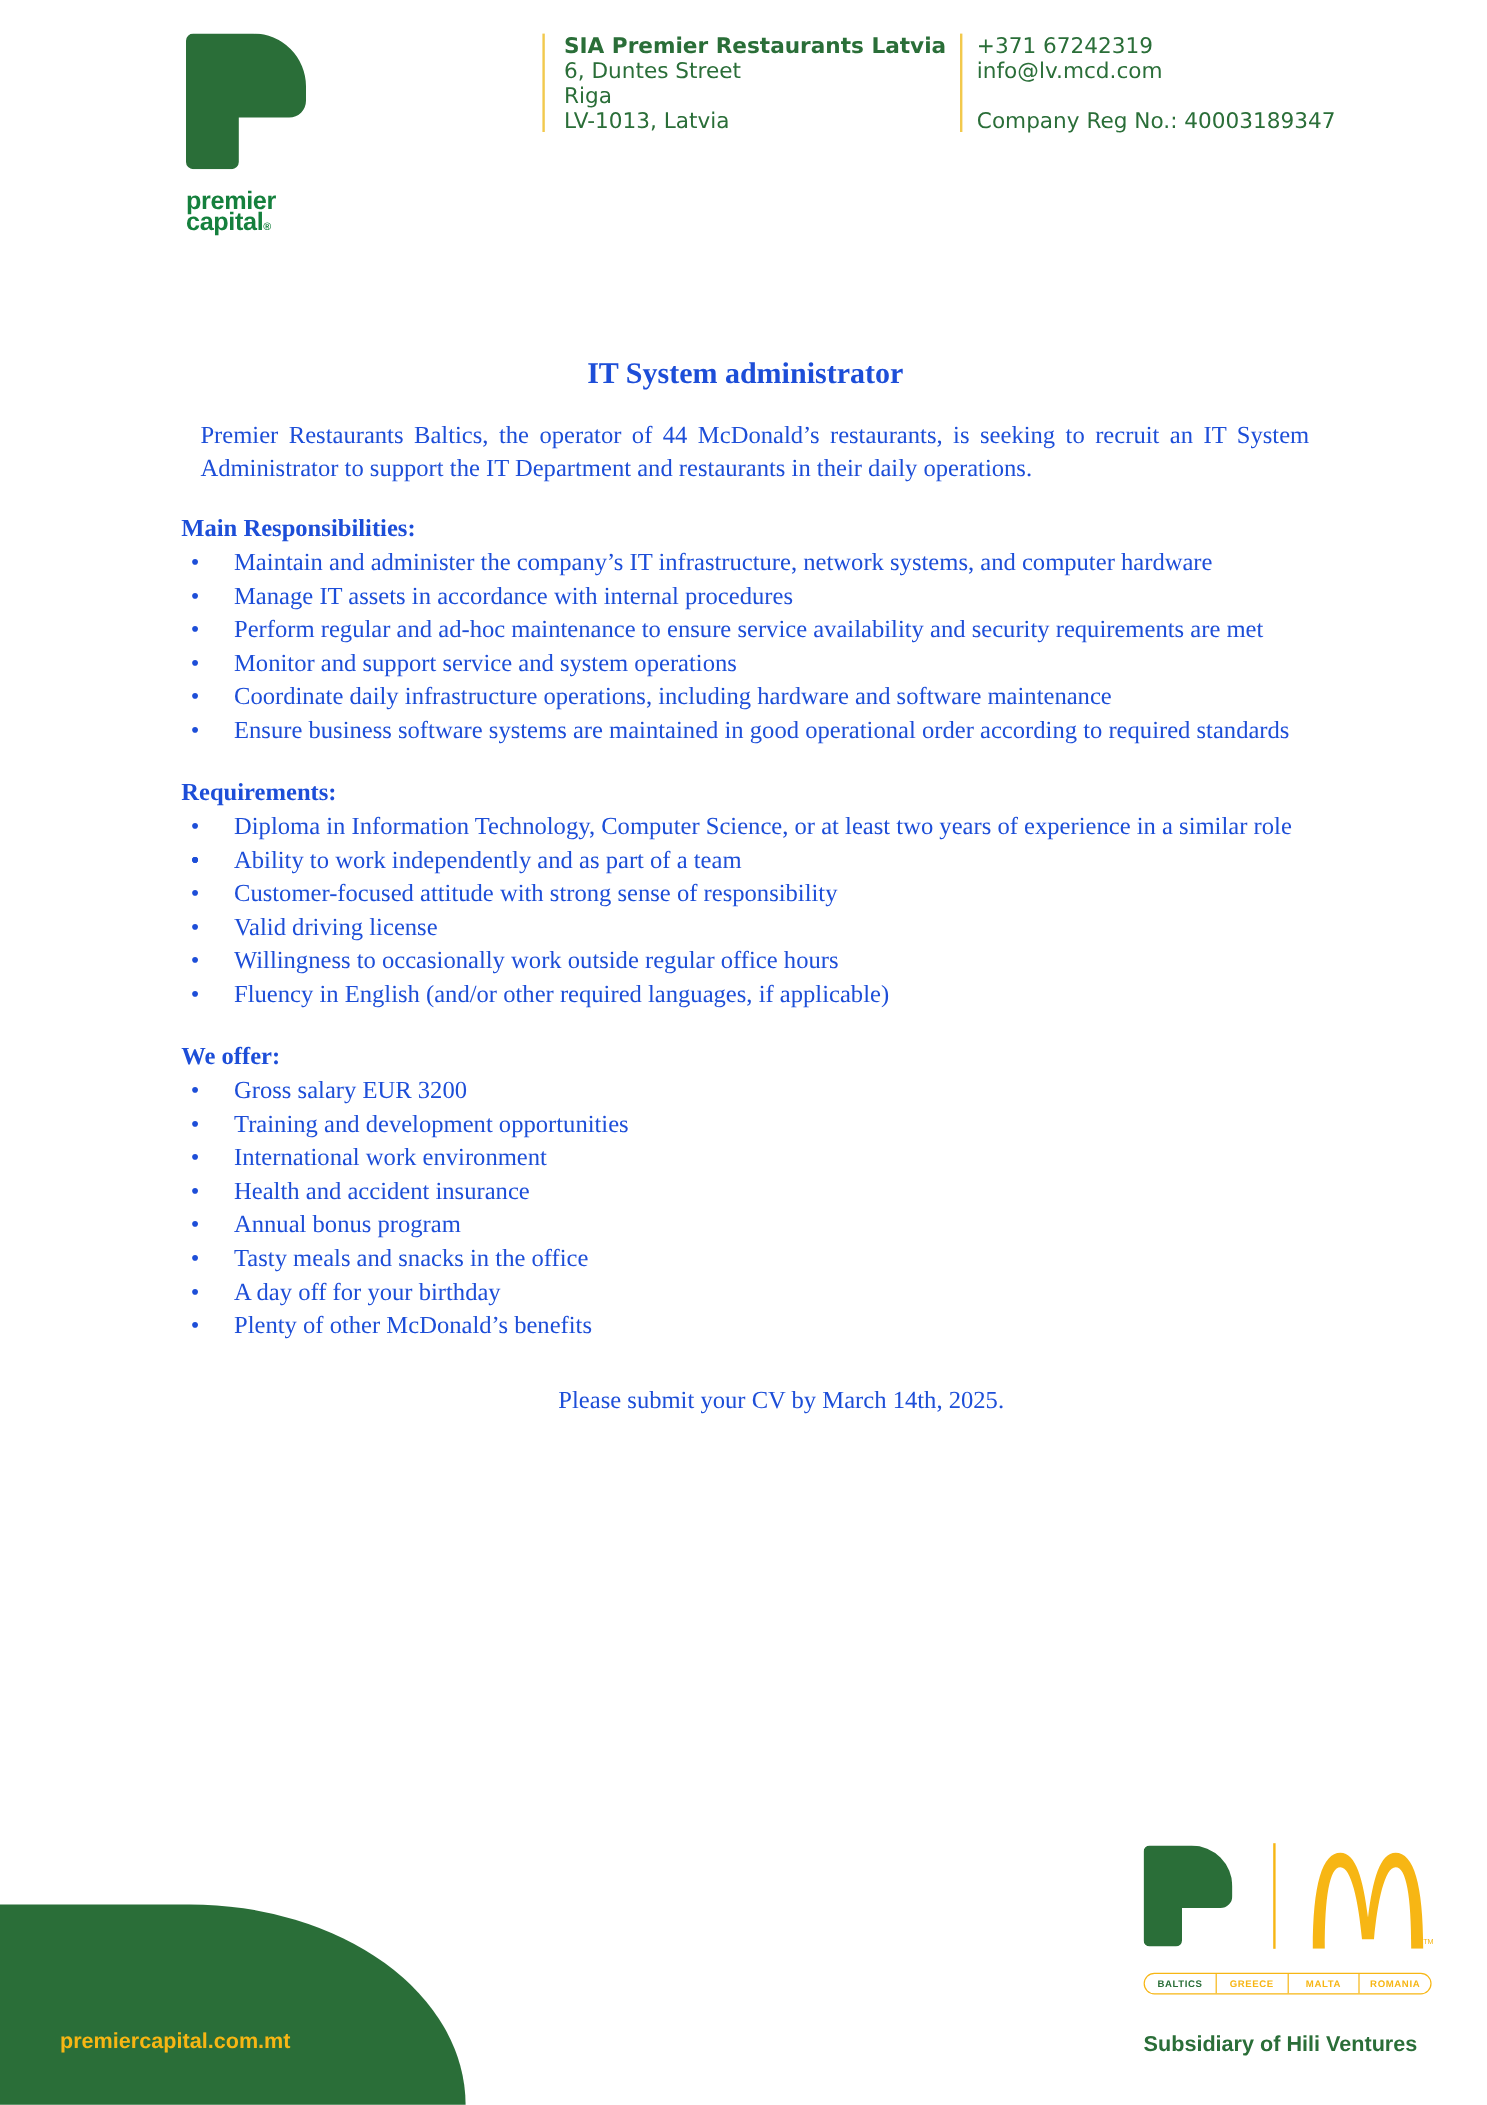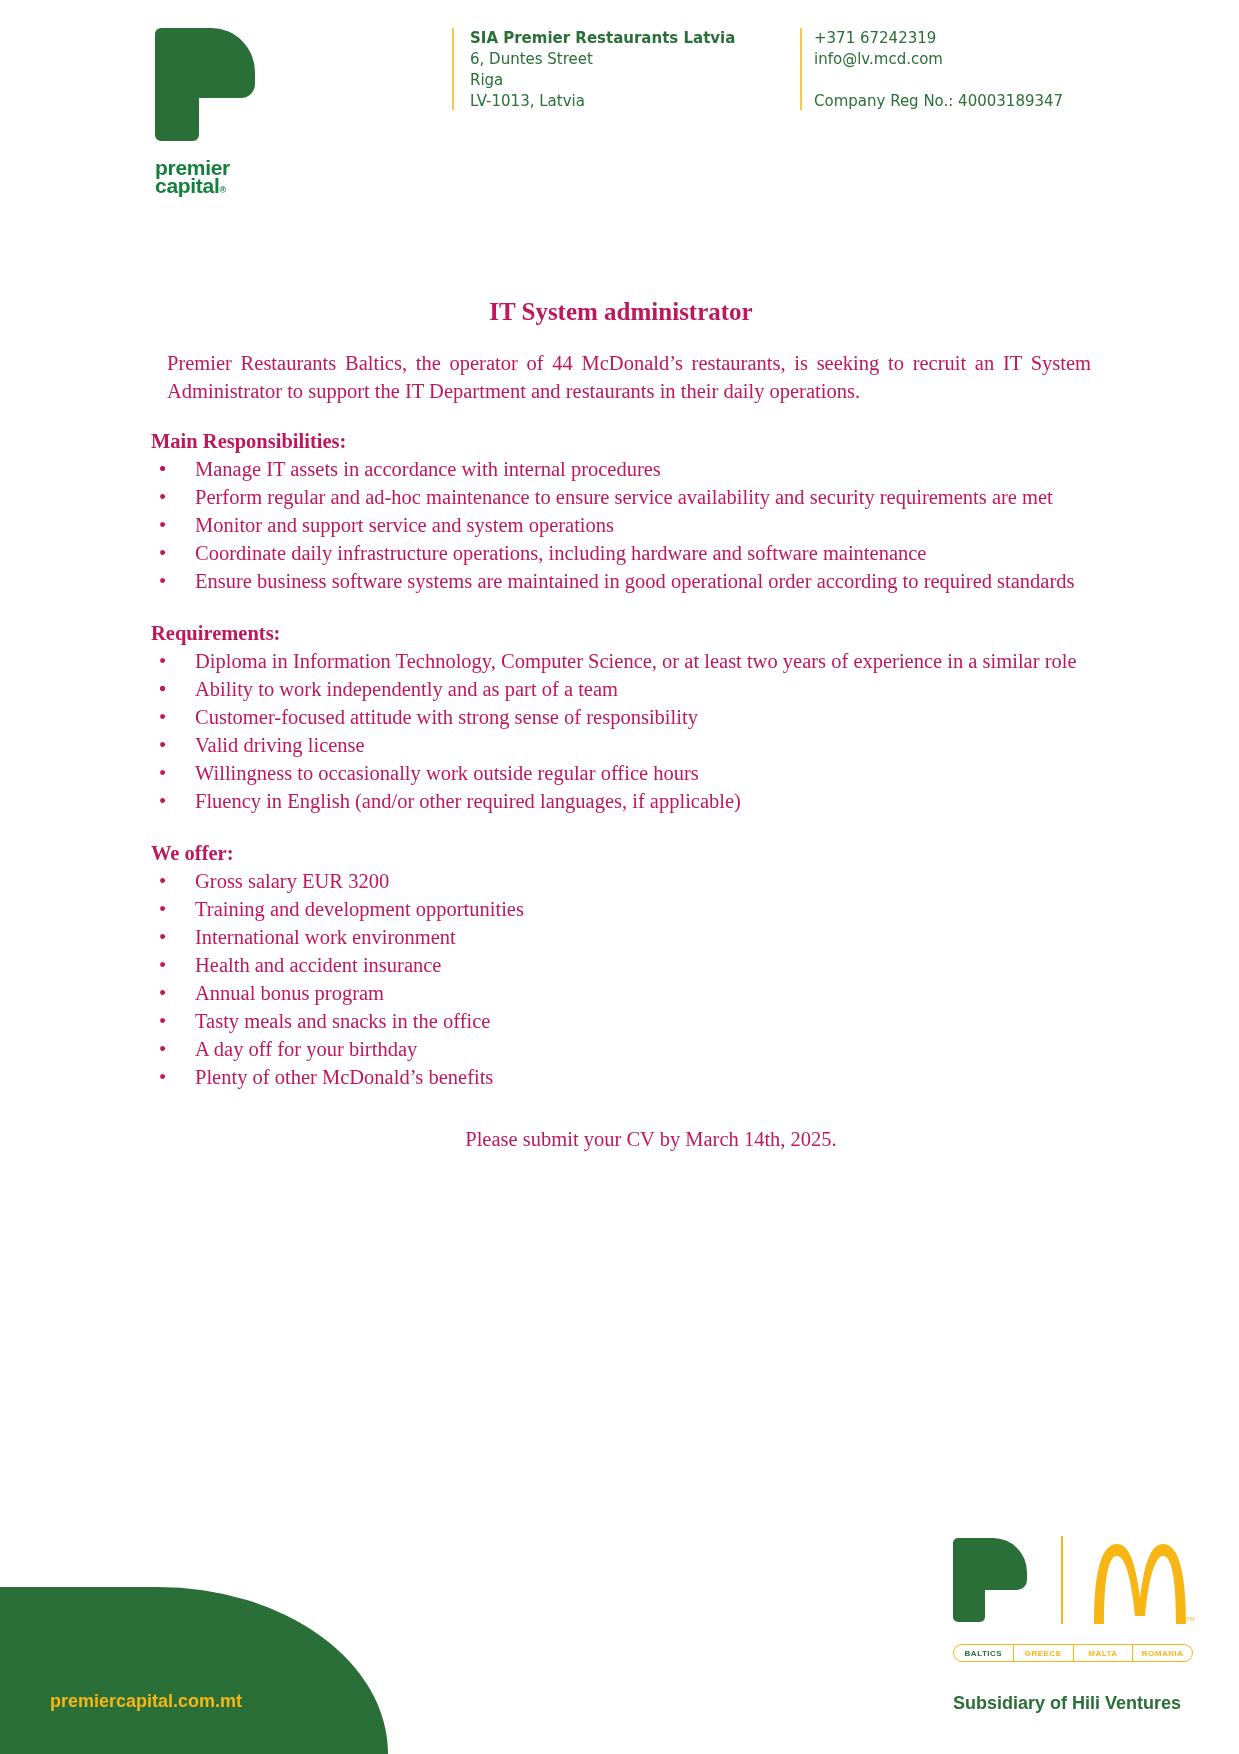--- a/index.html
+++ b/index.html
@@ -6,26 +6,26 @@
     body { width: 1239px; height: 1754px; position: relative; overflow: hidden; font-family: "DejaVu Serif", serif; color: #111; }
 
     
     .logo-top { position: absolute; left: 155px; top: 28px; width: 100px; }
     .logo-p { width: 100px; height: 113px; }
     .logo-word { font-family: "Liberation Sans", sans-serif; font-weight: 700; color: #15803d; font-size: 21px; line-height: 18px; margin-top: 14px; letter-spacing: -0.3px; }
     .logo-word .reg { font-size: 9px; vertical-align: baseline; }
 
     .addr-block { position: absolute; left: 452px; top: 28px; border-left: 2px solid #f2c94c; padding-left: 16px; height: 82px; }
     .contact-block { position: absolute; left: 800px; top: 28px; border-left: 2px solid #f2c94c; padding-left: 12px; height: 82px; }
-    .hdr-line { font-family: "DejaVu Sans", sans-serif; font-size: 15px; color: #2a6e38; line-height: 21px; white-space: nowrap; }
+    .hdr-line { font-family: "DejaVu Sans", sans-serif; font-size: 18px; color: #2a6e38; line-height: 21px; white-space: nowrap; }
     .hdr-line.bold { font-weight: 700; }
     .hdr-line.blank { height: 21px; }
 
     
-    .content { position: absolute; left: 151px; top: 295px; width: 940px; font-family: "Liberation Serif", serif; font-size: 20.5px; line-height: 28px; color: #be185d; }
+    .content { position: absolute; left: 151px; top: 295px; width: 940px; font-family: "Liberation Serif", serif; font-size: 20.5px; line-height: 28px; color: #1d4ed8; }
     .title { text-align: center; font-weight: 700; font-size: 25px; line-height: 34px; margin: 0 0 20px 0; }
     .intro { margin: 0 0 22px 16px; text-align: justify; }
     .section-head { font-weight: 700; margin: 0; }
     ul.bullets { list-style: none; margin: 0 0 24px 0; padding: 0; }
     ul.bullets li { position: relative; padding-left: 44px; text-align: justify; }
     ul.bullets li .bullet { position: absolute; left: 8px; top: 0; }
     .closing { text-align: center; margin-top: 34px; padding-left: 60px; }
 
     
     .footer-shape { position: absolute; left: 0; top: 1587px; width: 388px; height: 167px; background: #2a6e38; border-top-right-radius: 230px 167px; }
@@ -68,21 +68,21 @@
   <div class="hdr-line blank"></div>
   <div class="hdr-line">Company Reg No.: 40003189347</div>
 </div>
 
 <div class="content">
   <h1 class="title">IT System administrator</h1>
   <p class="intro">Premier Restaurants Baltics, the operator of 44 McDonald’s restaurants, is seeking to recruit an IT System Administrator to support the IT Department and restaurants in their daily operations.</p>
 
   <p class="section-head">Main Responsibilities:</p>
   <ul class="bullets">
-    <li><span class="bullet">•</span></li>
+    <li><span class="bullet">•</span><span>Maintain and administer the company’s IT infrastructure, network systems, and computer hardware</span></li>
     <li><span class="bullet">•</span><span>Manage IT assets in accordance with internal procedures</span></li>
     <li><span class="bullet">•</span><span>Perform regular and ad-hoc maintenance to ensure service availability and security requirements are met</span></li>
     <li><span class="bullet">•</span><span>Monitor and support service and system operations</span></li>
     <li><span class="bullet">•</span><span>Coordinate daily infrastructure operations, including hardware and software maintenance</span></li>
     <li><span class="bullet">•</span><span>Ensure business software systems are maintained in good operational order according to required standards</span></li>
   </ul>
 
   <p class="section-head">Requirements:</p>
   <ul class="bullets">
     <li><span class="bullet">•</span><span>Diploma in Information Technology, Computer Science, or at least two years of experience in a similar role</span></li>

